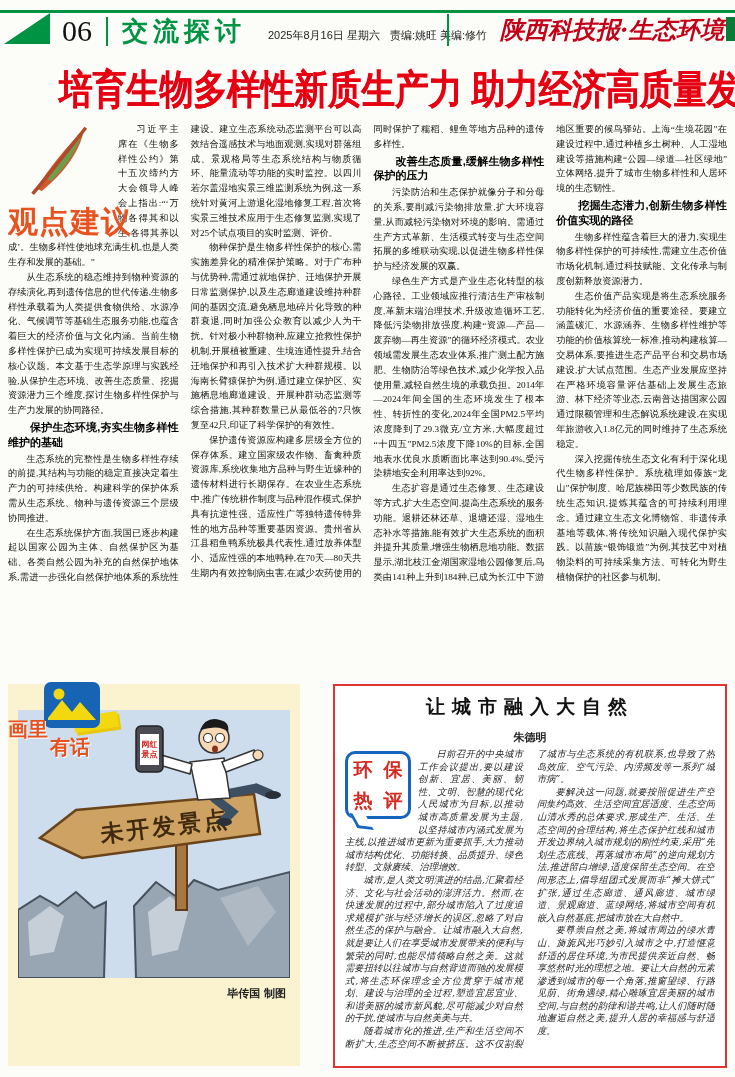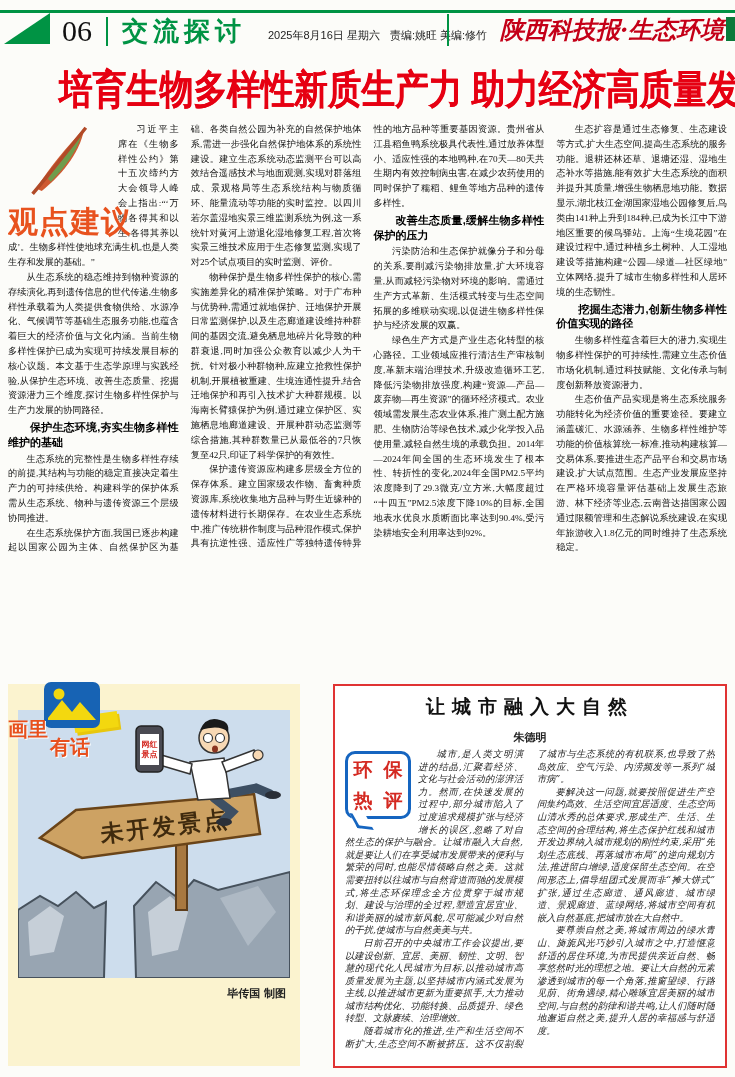--- a/index.html
+++ b/index.html
@@ -105,20 +105,21 @@
     <p>在生态系统保护方面,我国已逐步构建起以国家公园为主体、自然保护区为基础、各类自然公园为补充的自然保护地体系,需进一步强化自然保护地体系的系统性建设。建立生态系统动态监测平台可以高效结合遥感技术与地面观测,实现对群落组成、景观格局等生态系统结构与物质循环、能量流动等功能的实时监控。以四川若尔盖湿地实景三维监测系统为例,这一系统针对黄河上游退化湿地修复工程,首次将实景三维技术应用于生态修复监测,实现了对25个试点项目的实时监测、评价。</p>
     <p>物种保护是生物多样性保护的核心,需实施差异化的精准保护策略。对于广布种与优势种,需通过就地保护、迁地保护开展日常监测保护,以及生态廊道建设维持种群间的基因交流,避免栖息地碎片化导致的种群衰退,同时加强公众教育以减少人为干扰。针对极小种群物种,应建立抢救性保护机制,开展植被重建、生境连通性提升,结合迁地保护和再引入技术扩大种群规模。以海南长臂猿保护为例,通过建立保护区、实施栖息地廊道建设、开展种群动态监测等综合措施,其种群数量已从最低谷的7只恢复至42只,印证了科学保护的有效性。</p>
     <p>保护遗传资源应构建多层级全方位的保存体系。建立国家级农作物、畜禽种质资源库,系统收集地方品种与野生近缘种的遗传材料进行长期保存。在农业生态系统中,推广传统耕作制度与品种混作模式,保护具有抗逆性强、适应性广等独特遗传特异性的地方品种等重要基因资源。贵州省从江县稻鱼鸭系统极具代表性,通过放养体型小、适应性强的本地鸭种,在70天—80天共生期内有效控制病虫害,在减少农药使用的同时保护了糯稻、鲤鱼等地方品种的遗传多样性。</p>
     <h3>改善生态质量,缓解生物多样性保护的压力</h3>
     <p>污染防治和生态保护就像分子和分母的关系,要削减污染物排放量,扩大环境容量,从而减轻污染物对环境的影响。需通过生产方式革新、生活模式转变与生态空间拓展的多维联动实现,以促进生物多样性保护与经济发展的双赢。</p>
     <p>绿色生产方式是产业生态化转型的核心路径。工业领域应推行清洁生产审核制度,革新末端治理技术,升级改造循环工艺,降低污染物排放强度,构建“资源—产品—废弃物—再生资源”的循环经济模式。农业领域需发展生态农业体系,推广测土配方施肥、生物防治等绿色技术,减少化学投入品使用量,减轻自然生境的承载负担。2014年—2024年间全国的生态环境发生了根本性、转折性的变化,2024年全国PM2.5平均浓度降到了29.3微克/立方米,大幅度超过“十四五”PM2.5浓度下降10%的目标,全国地表水优良水质断面比率达到90.4%,受污染耕地安全利用率达到92%。</p>
     <p>生态扩容是通过生态修复、生态建设等方式,扩大生态空间,提高生态系统的服务功能。退耕还林还草、退塘还湿、湿地生态补水等措施,能有效扩大生态系统的面积并提升其质量,增强生物栖息地功能。数据显示,湖北枝江金湖国家湿地公园修复后,鸟类由141种上升到184种,已成为长江中下游地区重要的候鸟驿站。上海“生境花园”在建设过程中,通过种植乡土树种、人工湿地建设等措施构建“公园—绿道—社区绿地”立体网络,提升了城市生物多样性和人居环境的生态韧性。</p>
     <h3>挖掘生态潜力,创新生物多样性价值实现的路径</h3>
     <p>生物多样性蕴含着巨大的潜力,实现生物多样性保护的可持续性,需建立生态价值市场化机制,通过科技赋能、文化传承与制度创新释放资源潜力。</p>
     <p>生态价值产品实现是将生态系统服务功能转化为经济价值的重要途径。要建立涵盖碳汇、水源涵养、生物多样性维护等功能的价值核算统一标准,推动构建核算—交易体系,要推进生态产品平台和交易市场建设,扩大试点范围。生态产业发展应坚持在严格环境容量评估基础上发展生态旅游、林下经济等业态,云南普达措国家公园通过限额管理和生态解说系统建设,在实现年旅游收入1.8亿元的同时维持了生态系统稳定。</p>
+    <p>深入挖掘传统生态文化有利于深化现代生物多样性保护。系统梳理如傣族“龙山”保护制度、哈尼族梯田等少数民族的传统生态知识,提炼其蕴含的可持续利用理念。通过建立生态文化博物馆、非遗传承基地等载体,将传统知识融入现代保护实践。以苗族“银饰锻造”为例,其技艺中对植物染料的可持续采集方法、可转化为野生植物保护的社区参与机制。</p>
 
   </div>
 
   <section class="cartoon-box">
     <svg class="cartoon-art" viewBox="0 0 272 268">
       <rect x="0" y="0" width="272" height="268" fill="#cddded"></rect>
 
       <polygon points="0,268 0,200 22,186 40,196 58,182 76,198 88,192 86,268" fill="#98a5b2" stroke="#46515c" stroke-width="2"></polygon>
       <polygon points="10,212 32,196 46,206 36,242 12,246" fill="#c6cfd8"></polygon>
 
@@ -172,22 +173,22 @@
   <section class="commentary-box">
     <h2 class="commentary-title">让城市融入大自然</h2>
     <div class="commentary-author">朱德明</div>
     <div class="commentary-cols">
       <span class="eco-badge">
         <span>环</span>
         <span>保</span>
         <span>热</span>
         <span>评</span>
       </span>
+      <p>日前召开的中央城市工作会议提出,要以建设创新、宜居、美丽、韧性、文明、智慧的现代化人民城市为目标,以推动城市高质量发展为主题,以坚持城市内涵式发展为主线,以推进城市更新为重要抓手,大力推动城市结构优化、功能转换、品质提升、绿色转型、文脉赓续、治理增效。</p>
       <p>城市,是人类文明演进的结晶,汇聚着经济、文化与社会活动的澎湃活力。然而,在快速发展的过程中,部分城市陷入了过度追求规模扩张与经济增长的误区,忽略了对自然生态的保护与融合。让城市融入大自然,就是要让人们在享受城市发展带来的便利与繁荣的同时,也能尽情领略自然之美。这就需要扭转以往城市与自然背道而驰的发展模式,将生态环保理念全方位贯穿于城市规划、建设与治理的全过程,塑造宜居宜业、和谐美丽的城市新风貌,尽可能减少对自然的干扰,使城市与自然美美与共。</p>
-      <p>日前召开的中央城市工作会议提出,要以建设创新、宜居、美丽、韧性、文明、智慧的现代化人民城市为目标,以推动城市高质量发展为主题,以坚持城市内涵式发展为主线,以推进城市更新为重要抓手,大力推动城市结构优化、功能转换、品质提升、绿色转型、文脉赓续、治理增效。</p>
       <p>随着城市化的推进,生产和生活空间不断扩大,生态空间不断被挤压。这不仅割裂了城市与生态系统的有机联系,也导致了热岛效应、空气污染、内涝频发等一系列“城市病”。</p>
       <p>要解决这一问题,就要按照促进生产空间集约高效、生活空间宜居适度、生态空间山清水秀的总体要求,形成生产、生活、生态空间的合理结构,将生态保护红线和城市开发边界纳入城市规划的刚性约束,采用“先划生态底线、再落城市布局”的逆向规划方法,推进留白增绿,适度保留生态空间。在空间形态上,倡导组团式发展而非“摊大饼式”扩张,通过生态廊道、通风廊道、城市绿道、景观廊道、蓝绿网络,将城市空间有机嵌入自然基底,把城市放在大自然中。</p>
       <p>要尊崇自然之美,将城市周边的绿水青山、旖旎风光巧妙引入城市之中,打造惬意舒适的居住环境,为市民提供亲近自然、畅享悠然时光的理想之地。要让大自然的元素渗透到城市的每一个角落,推窗望绿、行路见荫、街角遇绿,精心雕琢宜居美丽的城市空间,与自然的韵律和谐共鸣,让人们随时随地邂逅自然之美,提升人居的幸福感与舒适度。</p>
 
     </div>
   </section>
 
 </div>
 
 </body></html>

